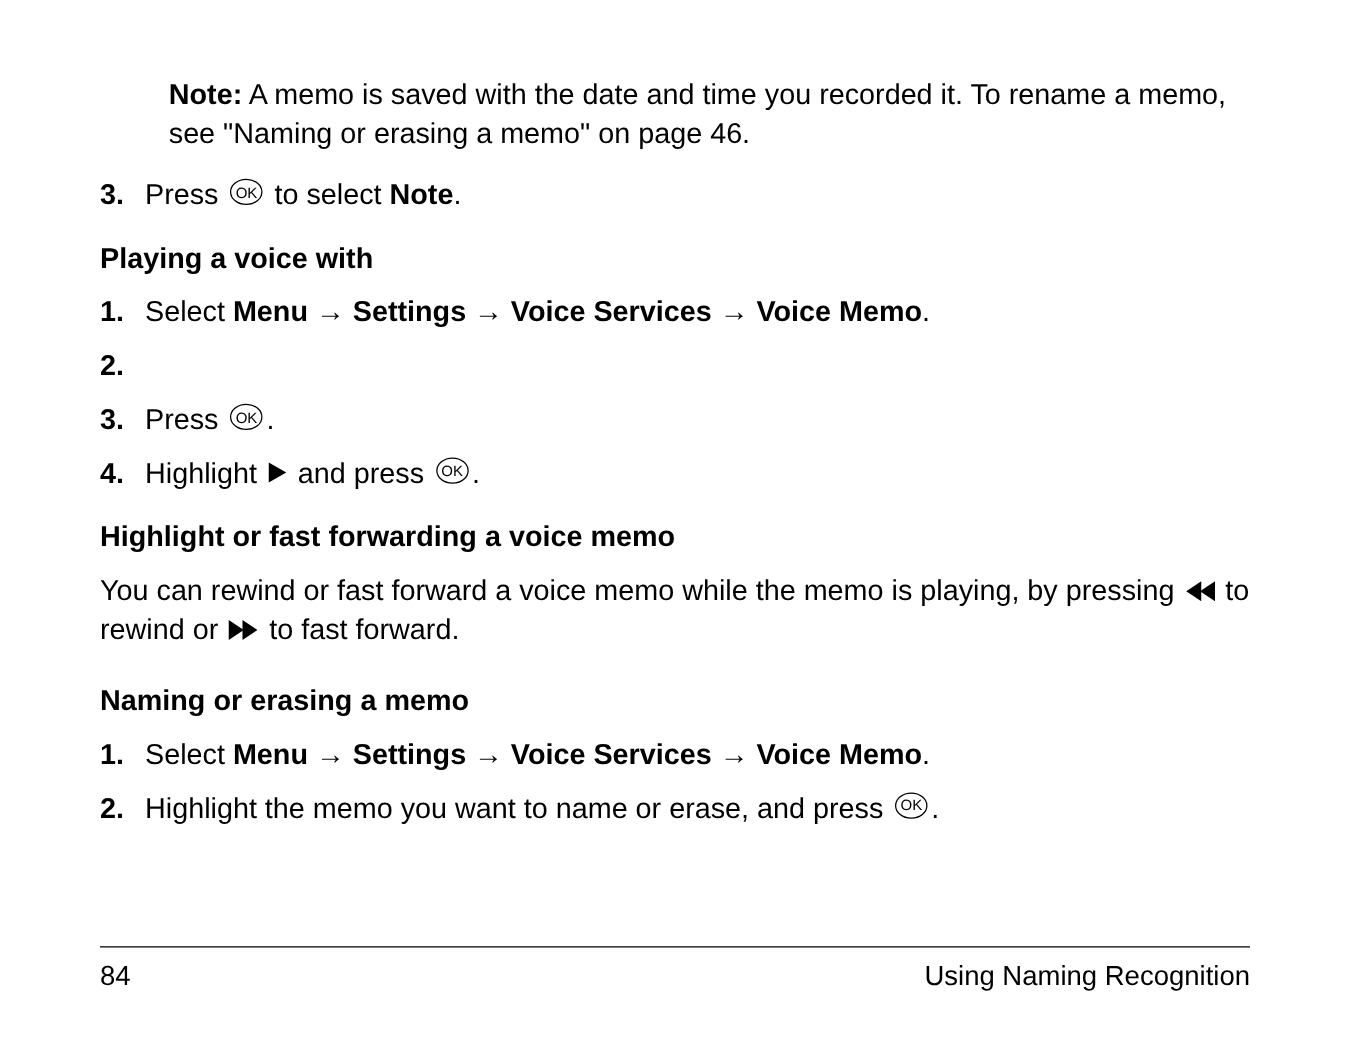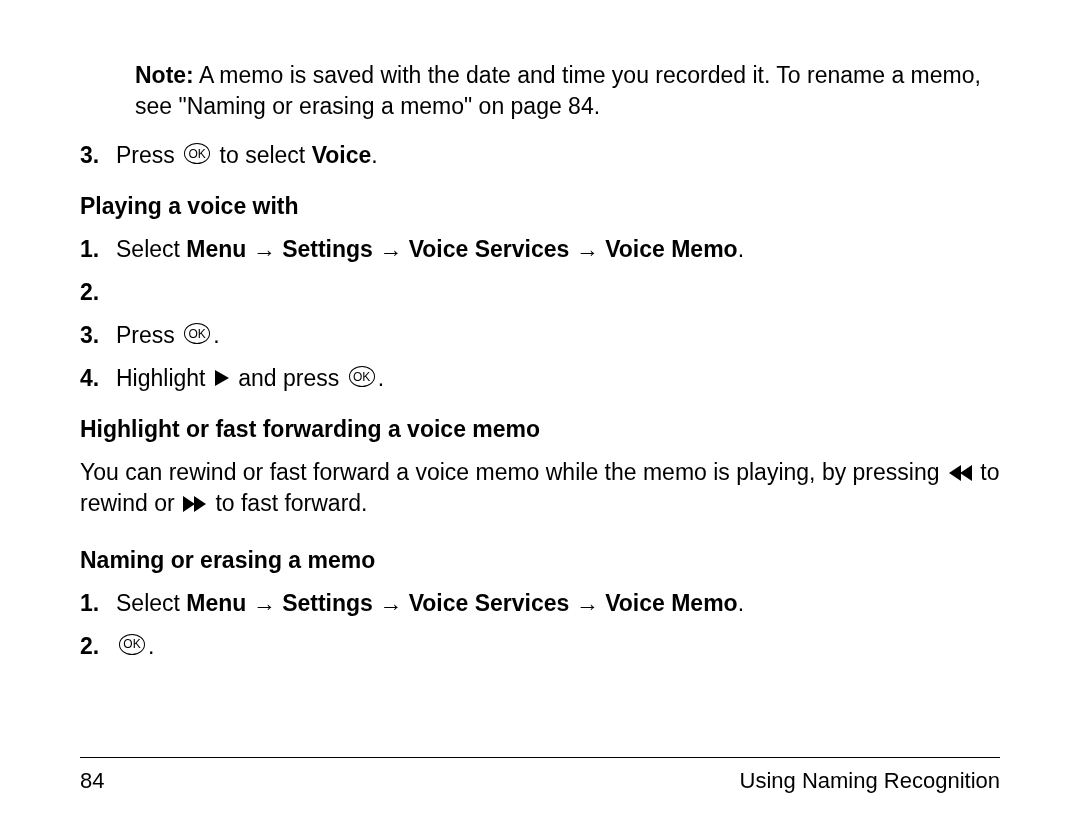--- a/index.html
+++ b/index.html
@@ -117,29 +117,29 @@
       gap: 0;
     }
     .line > span, .line > b {
       white-space: pre;
     }
   </style>
 </head>
 <body>
 
 <div class="note-block">
-  <b>Note:</b><span> A memo is saved with the date and time you recorded it. To rename a memo, see "Naming or erasing a memo" on page 84.</span>
+  <b>Note:</b><span> A memo is saved with the date and time you recorded it. To rename a memo, see "Naming or erasing a memo" on page 46.</span>
 </div>
 
 <div class="step line">
   <span class="step-num">3.</span>
   <span>Press </span>
   <span class="ok-icon">OK</span>
   <span> to select </span>
-  <b>Voice</b>
+  <b>Note</b>
   <span>.</span>
 </div>
 
 <div class="section-heading">Playing a voice with</div>
 
 <div class="step line">
   <span class="step-num">1.</span>
   <span>Select </span>
   <b>Menu</b>
   <span class="arrow"> → </span>
@@ -197,20 +197,21 @@
   <b>Settings</b>
   <span class="arrow"> → </span>
   <b>Voice Services</b>
   <span class="arrow"> → </span>
   <b>Voice Memo</b>
   <span>.</span>
 </div>
 
 <div class="step line">
   <span class="step-num">2.</span>
+  <span>Highlight the memo you want to name or erase, and press </span>
   <span class="ok-icon">OK</span>
   <span>.</span>
 </div>
 
 <div class="footer">
   <span>84</span>
   <span>Using Naming Recognition</span>
 </div>
 
 </body></html>

